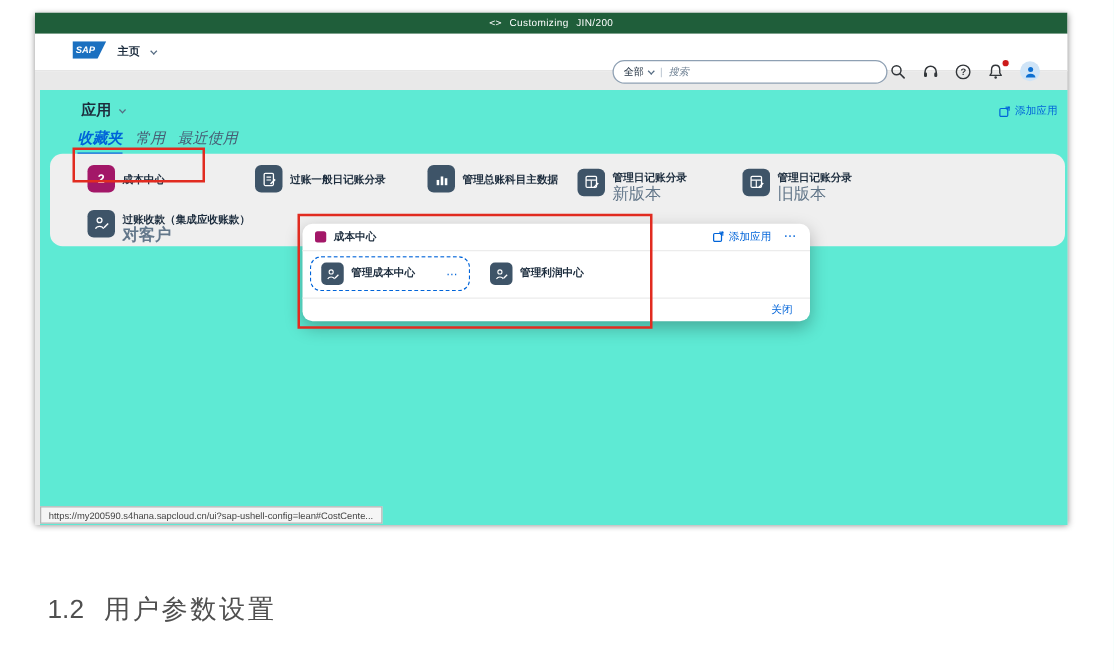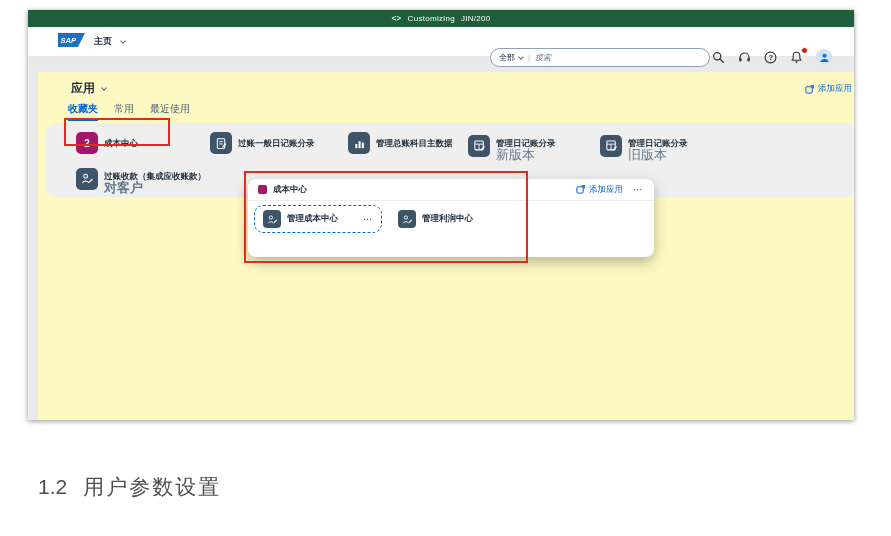--- a/index.html
+++ b/index.html
@@ -42,26 +42,26 @@
   
   .navstrip { position:absolute; left:0; top:47px; width:100%; height:15px; background:#f5f6f7;
               border-bottom:1px solid #e2e2e2; }
   .hamburger { position:absolute; left:35px; top:4px; width:10px; height:7px; cursor:pointer; }
   .hamburger i { display:block; height:1.4px; background:#0064d9; margin-bottom:1.4px; border-radius:1px; }
   .navtab { position:absolute; left:52px; top:1px; height:13px; font-size:8.5px; font-weight:bold;
             color:#0064d9; border-bottom:2px solid #0064d9; padding:1px 4px 0 4px; cursor:pointer; }
   .navdiv { position:absolute; left:100px; top:2px; width:1px; height:10px; background:#d5d5d5; }
 
   
-  .content { position:absolute; left:10px; top:62px; width:100%; height:348px; background:#fef9c3; }
+  .content { position:absolute; left:4px; top:62px; width:100%; height:348px; background:#5eead4; }
   .section-head { position:absolute; left:33px; top:8px; display:flex; align-items:center; gap:7px;
                   font-size:12px; font-weight:bold; color:#1d2d3e; }
   .add-apps { position:absolute; right:12px; top:11px; display:flex; align-items:center; gap:4px;
               font-size:8.5px; color:#0064d9; cursor:pointer; }
-  .tabs { position:absolute; left:30px; top:30px; display:flex; gap:16px; font-size:10px; }
+  .tabs { position:absolute; left:30px; top:30px; display:flex; gap:10px; font-size:12px;font-style:italic; }
   .tab { color:#475e75; padding-bottom:3px; cursor:pointer; }
   .tab.active { color:#0064d9; font-weight:bold; border-bottom:2px solid #0064d9; }
 
   .tiles-panel { position:absolute; left:8px; top:51px; width:812px; height:74px;
                  background:#efefef; border-radius:10px; }
   .tile { position:absolute; display:flex; align-items:center; gap:6px; cursor:pointer; }
   .tile-icon { width:22px; height:22px; border-radius:5px; background:#3e5468; display:flex;
                align-items:center; justify-content:center; flex:none; }
   .tile-icon.berry { background:#a31768; color:#fff; font-size:10px; font-weight:bold; }
   .tile-title { font-size:8.5px; font-weight:bold; color:#1d2d3e; line-height:10px; }
@@ -304,24 +304,28 @@
             <span class="chip-icon">
               <svg viewBox="0 0 14 14" width="11" height="11">
                 <circle cx="5" cy="4.5" r="2.1" fill="none" stroke="#fff" stroke-width="1.1"></circle>
                 <path d="M1.5 11.8 a3.8 3.4 0 0 1 7 0" fill="none" stroke="#fff" stroke-width="1.1"></path>
                 <line x1="8.8" y1="11" x2="12.4" y2="7.4" stroke="#fff" stroke-width="1.3"></line>
               </svg>
             </span>
             <span class="chip-label">管理利润中心</span>
           </div>
         </div>
+        <div class="dlg-foot">
+          <span class="dlg-close">关闭</span>
+        </div>
       </div>
 
       <div class="red-box dialog-a"></div>
 
+      <div class="url-tip">https://my200590.s4hana.sapcloud.cn/ui?sap-ushell-config=lean#CostCente...</div>
     </div>
   </div>
 
   <div class="doc-heading">
     <span class="num">1.2</span>
     <span class="txt">用户参数设置</span>
   </div>
 
 </div>
 

